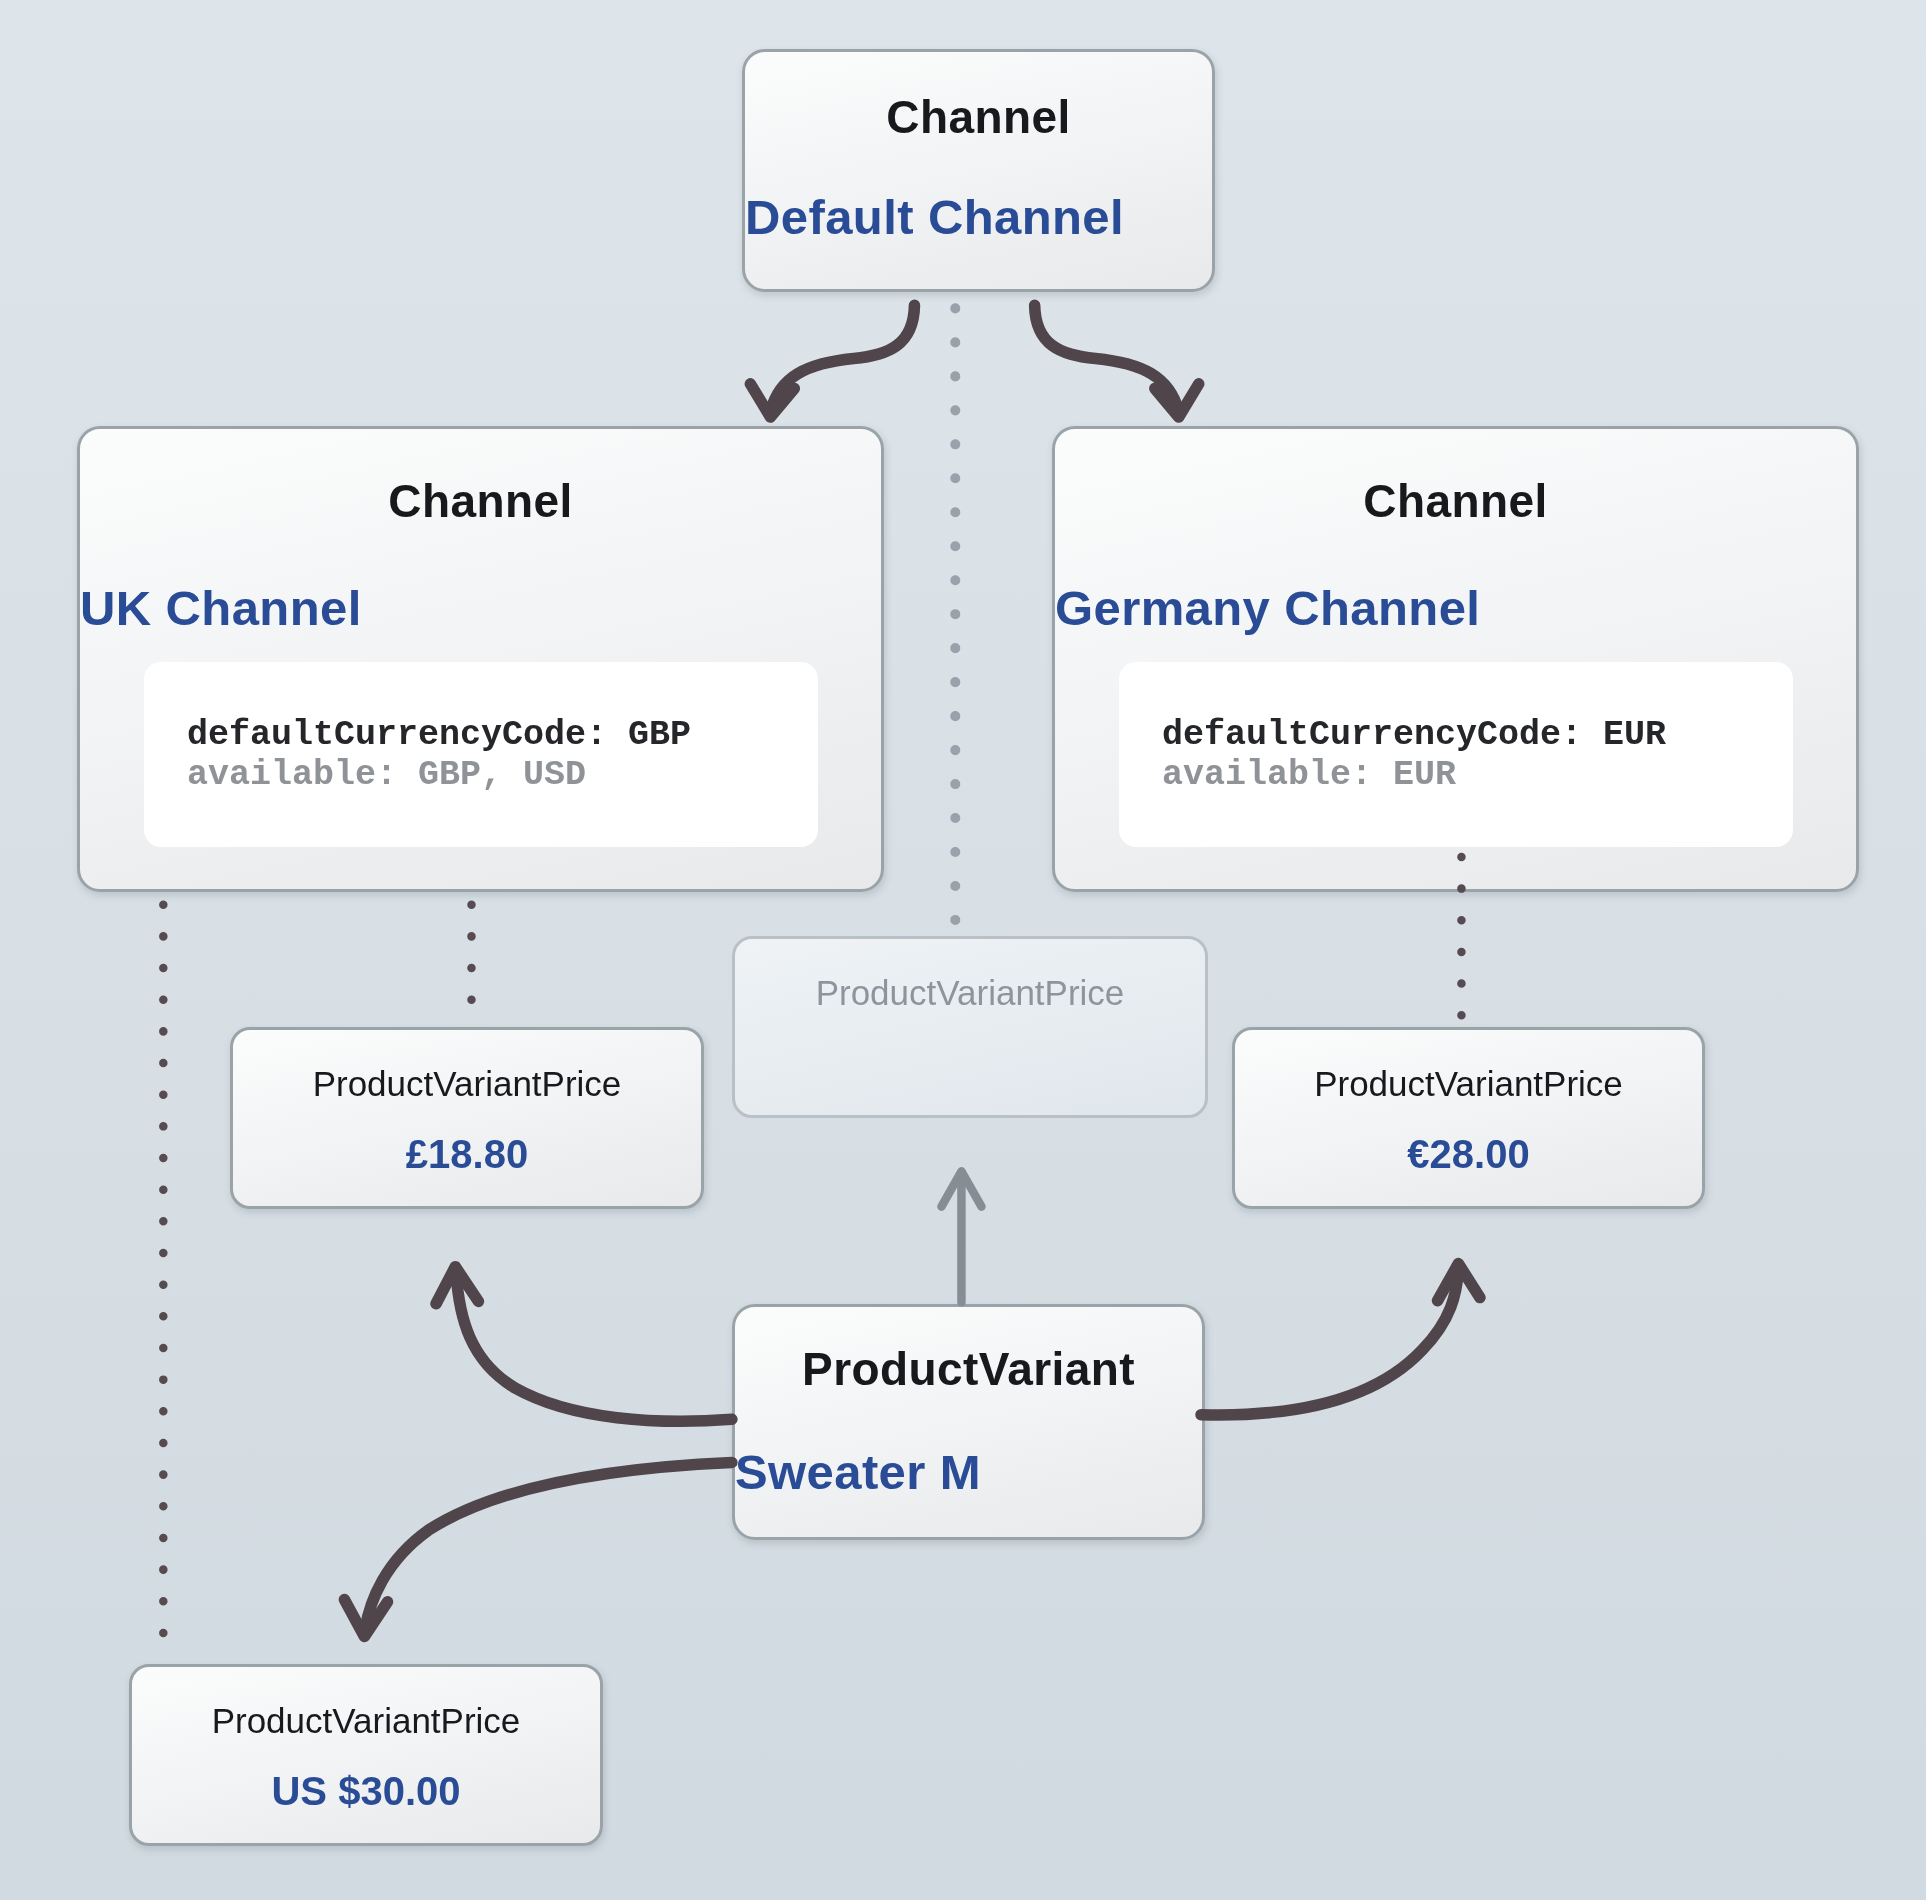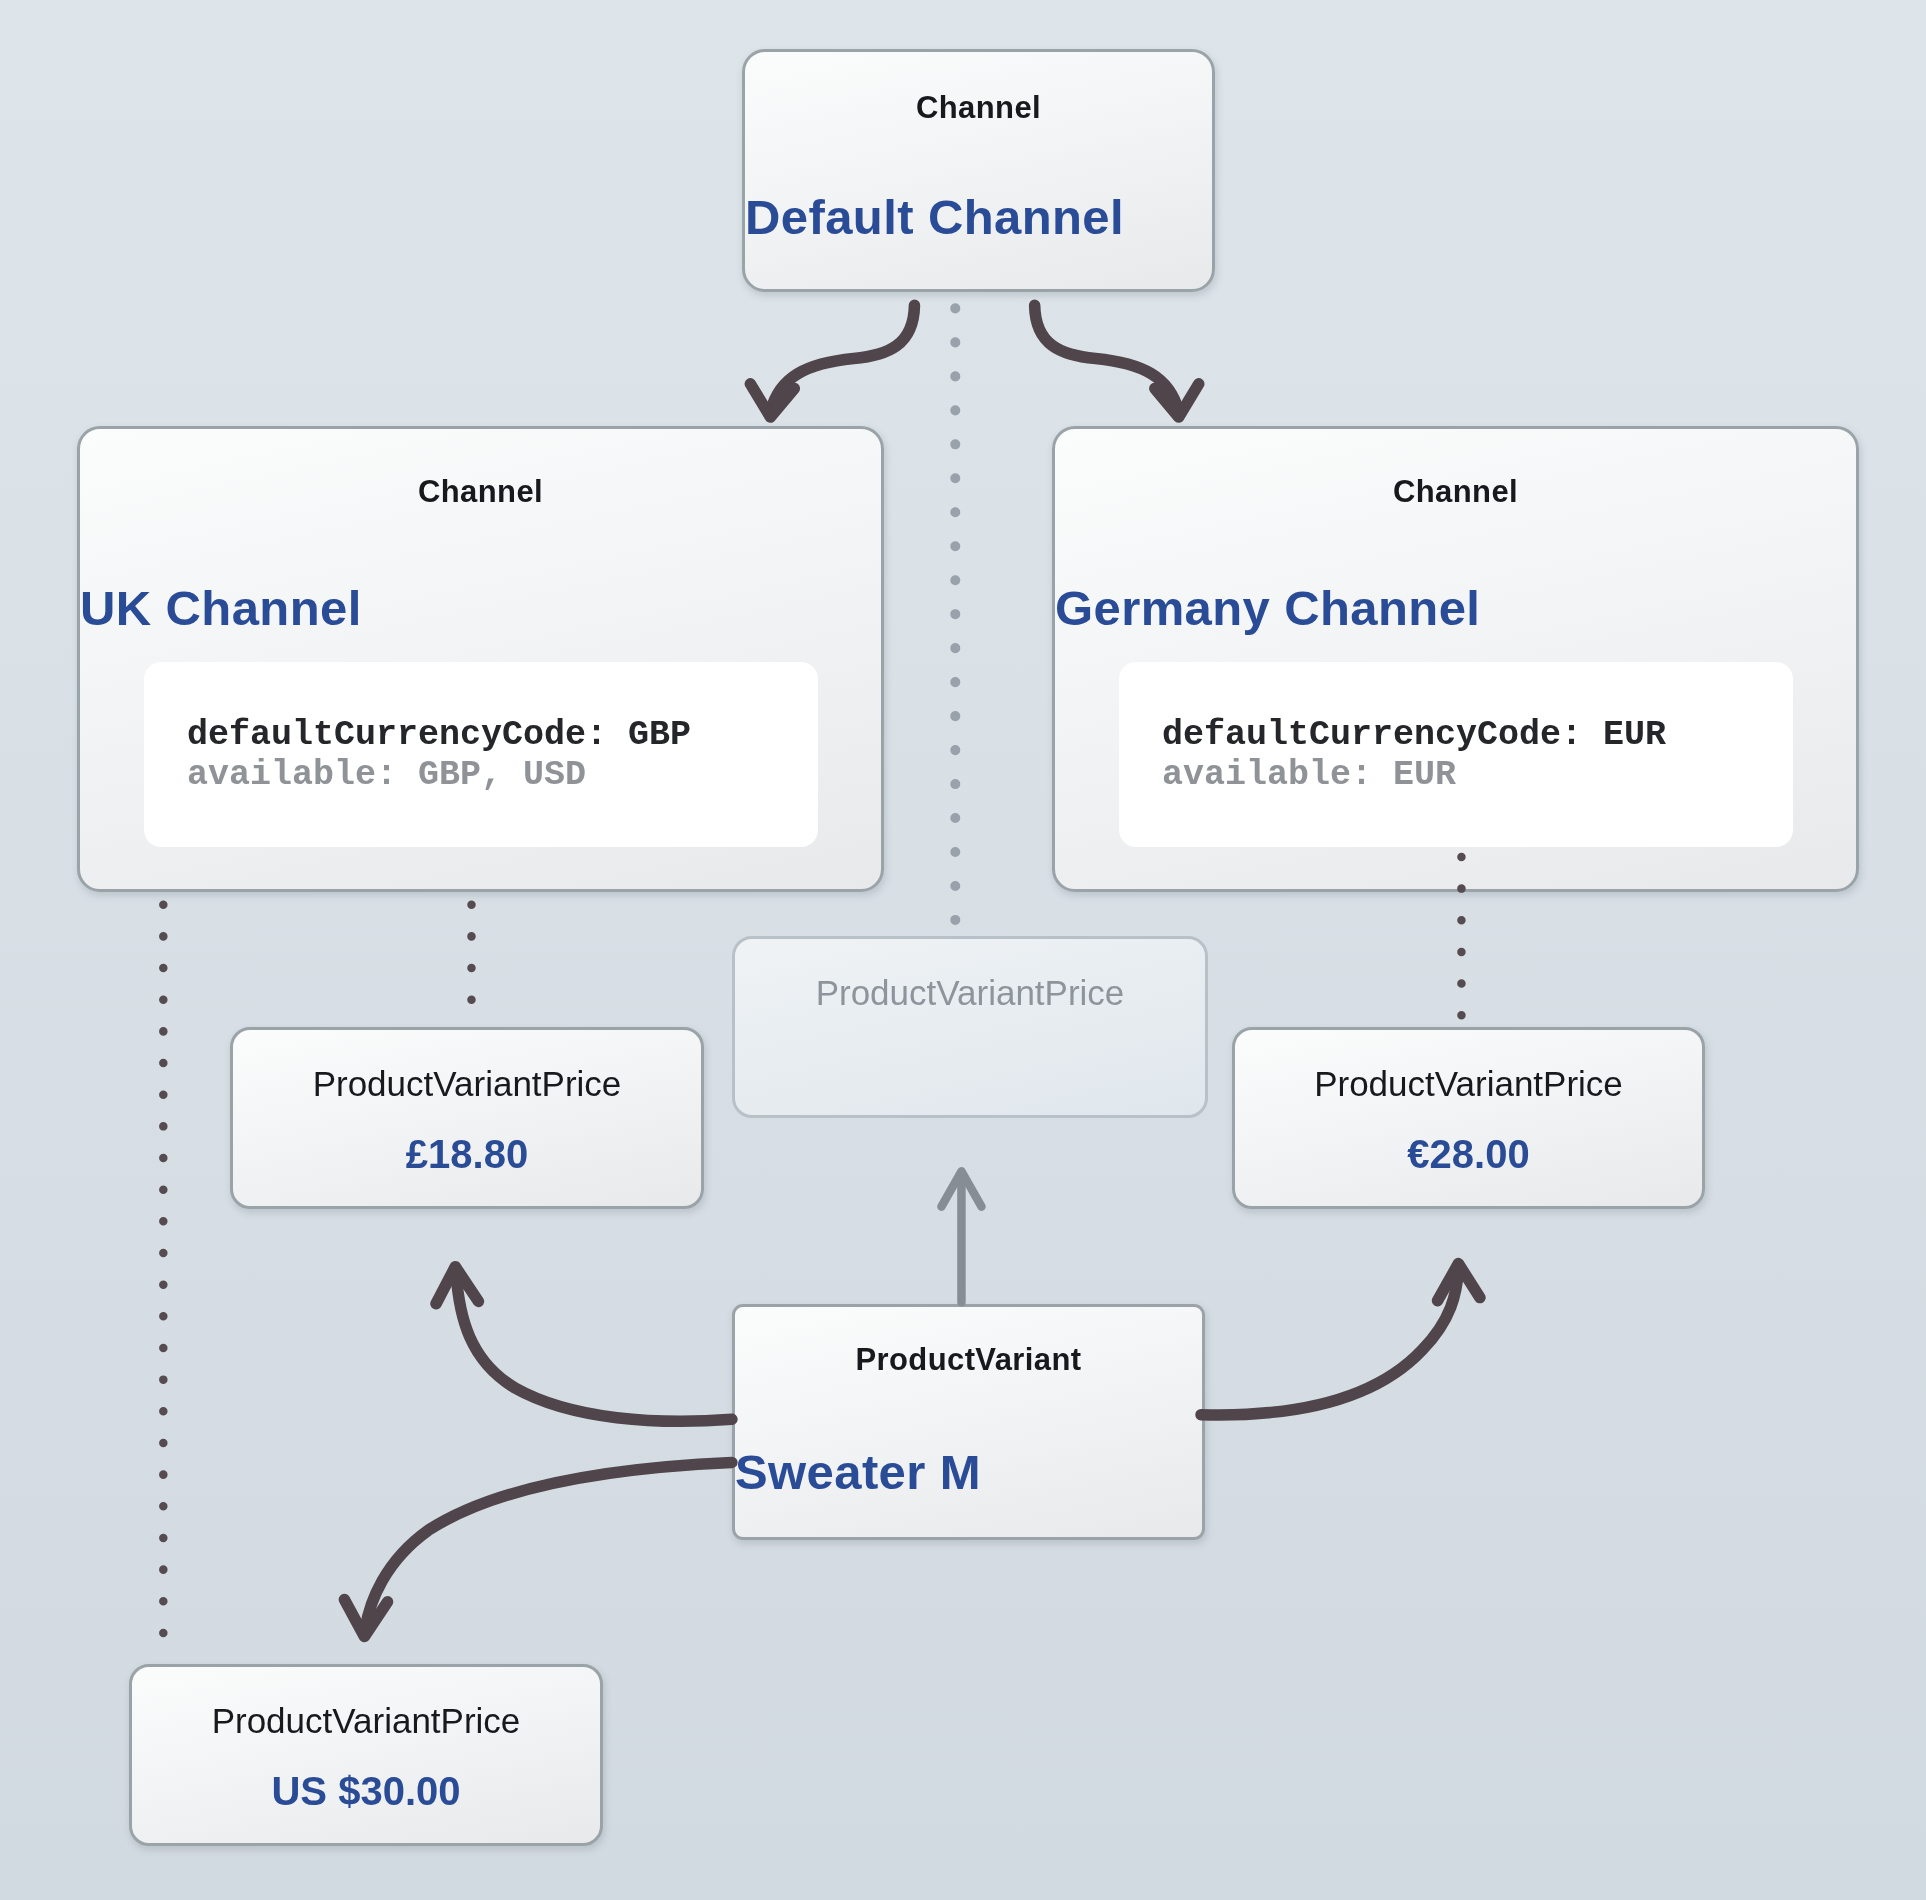--- a/index.html
+++ b/index.html
@@ -9,21 +9,21 @@
     --arrow-dark:#4f454b; --arrow-gray:#868d94; --dot-gray:#99a2ab; --dot-dark:#564b51;
   }
   html,body{margin:0;padding:0;}
   body{font-family:"Liberation Sans",sans-serif;}
   #canvas{position:relative;width:1926px;height:1901px;overflow:hidden;
     background:linear-gradient(180deg,var(--bg-top) 0%,#d8e0e6 45%,var(--bg-bot) 100%);}
   .node{position:absolute;border:3.9px solid var(--box-border);border-radius:23px;
     background:linear-gradient(168deg,#fbfcfc 0%,#f3f4f5 45%,#e7e9ea 100%);
     box-shadow:1.5px 3.9px 7.7px rgba(96,108,118,0.22);z-index:1;}
   .ntype{position:absolute;left:0;right:0;text-align:center;font-weight:bold;
-    font-size:31px;color:var(--ink);letter-spacing:0.4px;}
+    font-size:46px;color:var(--ink);letter-spacing:0.4px;}
   .nname{position:absolute;left:0;right:0;font-weight:bold;
     font-size:49px;color:var(--blue);letter-spacing:0.4px;}
   .codebox{position:absolute;background:#ffffff;border-radius:17px;
     display:flex;flex-direction:column;justify-content:center;
     padding-left:43px;box-sizing:border-box;
     font-family:"Liberation Mono","DejaVu Sans Mono",monospace;font-size:35px;font-weight:bold;}
   .code1{color:#24262a;}
   .code2{color:var(--code-gray);}
   .pvp .ptitle{position:absolute;left:0;right:0;top:34px;text-align:center;
     font-weight:normal;font-size:35px;color:var(--ink);}
@@ -115,19 +115,19 @@
   <div class="node pvp" style="left:1232px;top:1027px;width:467px;height:176px;">
     <div class="ptitle">ProductVariantPrice</div>
     <div class="pvalue">€28.00</div>
   </div>
 
   <div class="node pvp" style="left:129px;top:1664px;width:468px;height:176px;">
     <div class="ptitle">ProductVariantPrice</div>
     <div class="pvalue">US $30.00</div>
   </div>
 
-  <div class="node" style="left:732px;top:1304px;width:467px;height:230px;border-radius:11px;">
+  <div class="node" style="left:732px;top:1304px;width:467px;height:230px;">
     <div class="ntype" style="top:35px">ProductVariant</div>
     <div class="nname" style="top:137px">Sweater M</div>
   </div>
 
 </div>
 
 
 </body></html>

